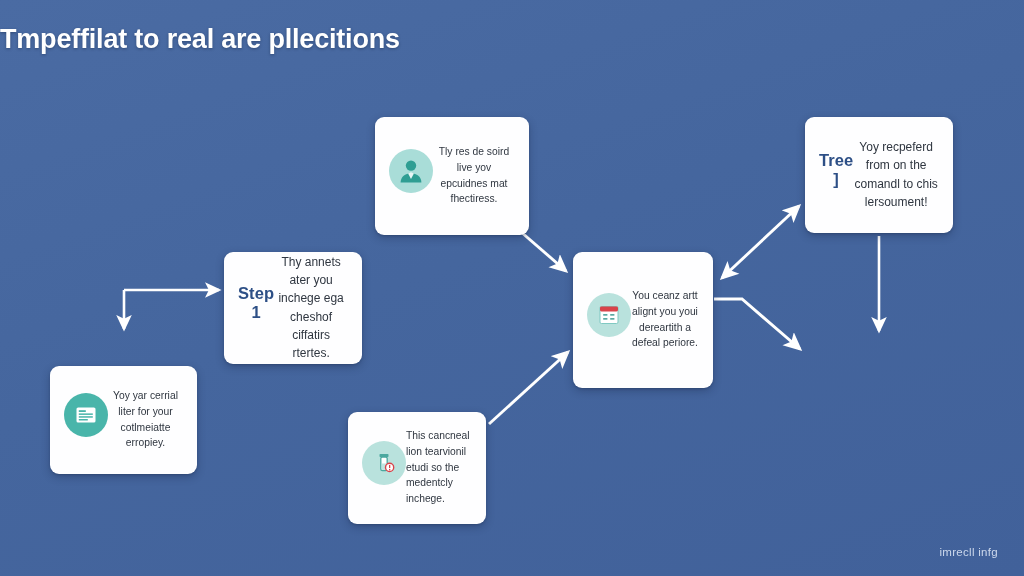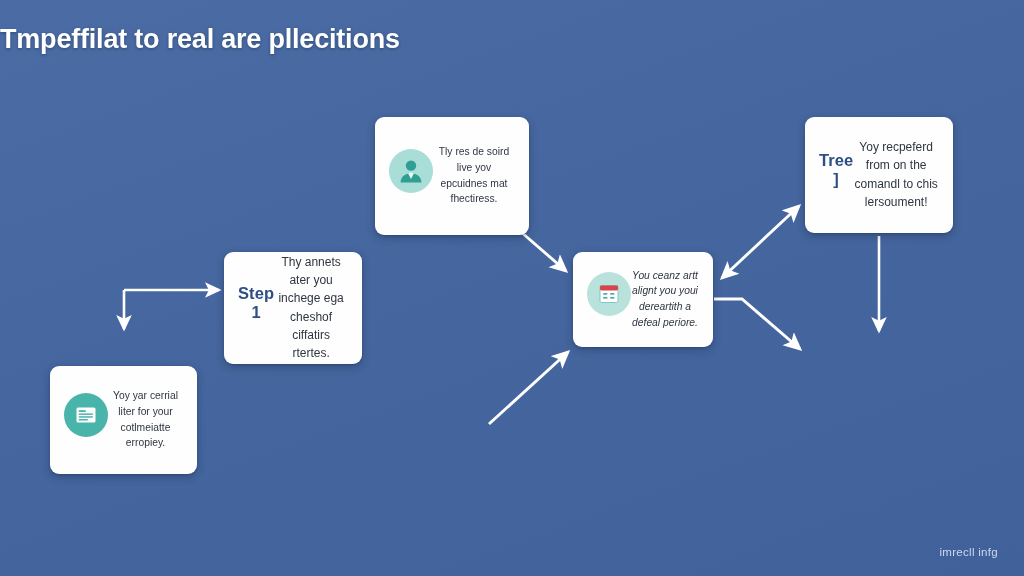--- a/index.html
+++ b/index.html
@@ -92,21 +92,21 @@
   .icon-teal     { background: #49b5aa; }
   .icon-teal-pale{ background: #a9ddd8; }
   .icon-mint     { background: #b9e2dd; }
 
   .icon-wrap svg { display: block; }
 
   
   #card-person   { left: 375px;  top: 117px;  width: 154px; height: 118px; }
   #card-step1    { left: 224px;  top: 252px;  width: 138px; height: 112px; }
   #card-doc      { left: 50px;   top: 338px;  width: 147px; height: 108px; margin-top: 28px; }
-  #card-center   { left: 573px;  top: 252px;  width: 140px; height: 95px; font-style: italic; }
+  #card-center   { left: 573px;  top: 252px;  width: 140px; height: 136px; }
   #card-tree     { left: 805px;  top: 117px;  width: 148px; height: 116px; }
   #card-ster7    { left: 805px;  top: 338px;  width: 135px; height: 106px; }
   #card-tube     { left: 348px;  top: 412px;  width: 138px; height: 112px; }
 
   #card-doc  .card-body,
   #card-person .card-body,
   #card-center .card-body,
   #card-tube .card-body { font-size: 10.3px; }
 
   #card-tube { align-items: center; }
@@ -198,16 +198,29 @@
     </div>
     <div class="card-body">You ceanz artt alignt you youi dereartith a defeal periore.</div>
   </div>
 
   <div class="card" id="card-tree">
     <div class="card-heading">Tree ]</div>
     <div class="card-body">Yoy recpeferd from on the comandl to chis lersoument!</div>
   </div>
 
 
+  <div class="card" id="card-tube">
+    <div class="icon-wrap icon-mint">
+      <svg width="28" height="28" viewBox="0 0 28 28">
+        <rect x="9.5" y="5.0" width="9" height="3" rx="0.8" fill="#4aa89f"></rect>
+        <rect x="10.8" y="8.0" width="6.4" height="13.5" rx="1.6" fill="#ffffff" stroke="#4aa89f" stroke-width="1.3"></rect>
+        <rect x="11.9" y="14.5" width="4.2" height="6.2" fill="#bfe6e1"></rect>
+        <circle cx="19.6" cy="18.4" r="4.1" fill="#ffffff" stroke="#d9434a" stroke-width="1.4"></circle>
+        <rect x="19.0" y="15.9" width="1.3" height="3.2" fill="#d9434a"></rect>
+        <rect x="19.0" y="20.0" width="1.3" height="1.3" fill="#d9434a"></rect>
+      </svg>
+    </div>
+    <div class="card-body">This cancneal lion tearvionil etudi so the medentcly inchege.</div>
+  </div>
 
   <div id="footer-text">imrecll infg</div>
 
 </div>
 
 </body></html>

